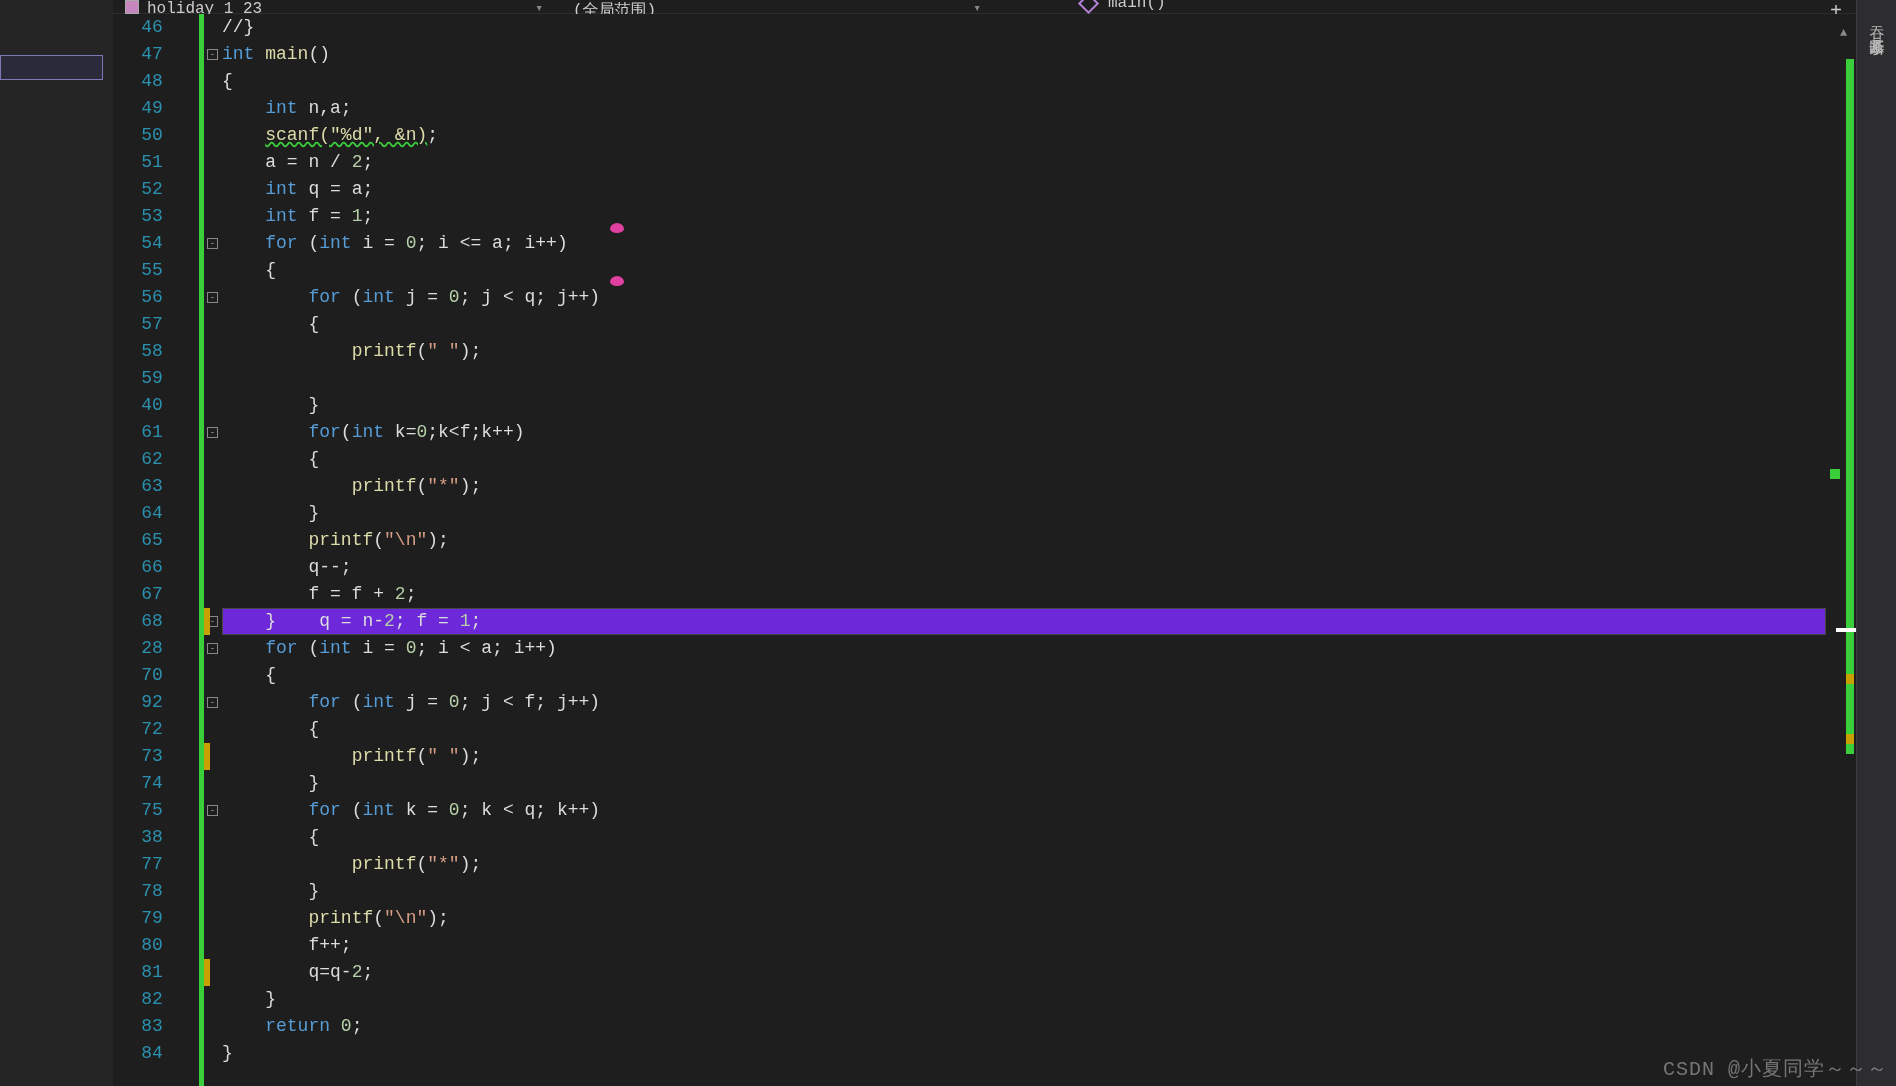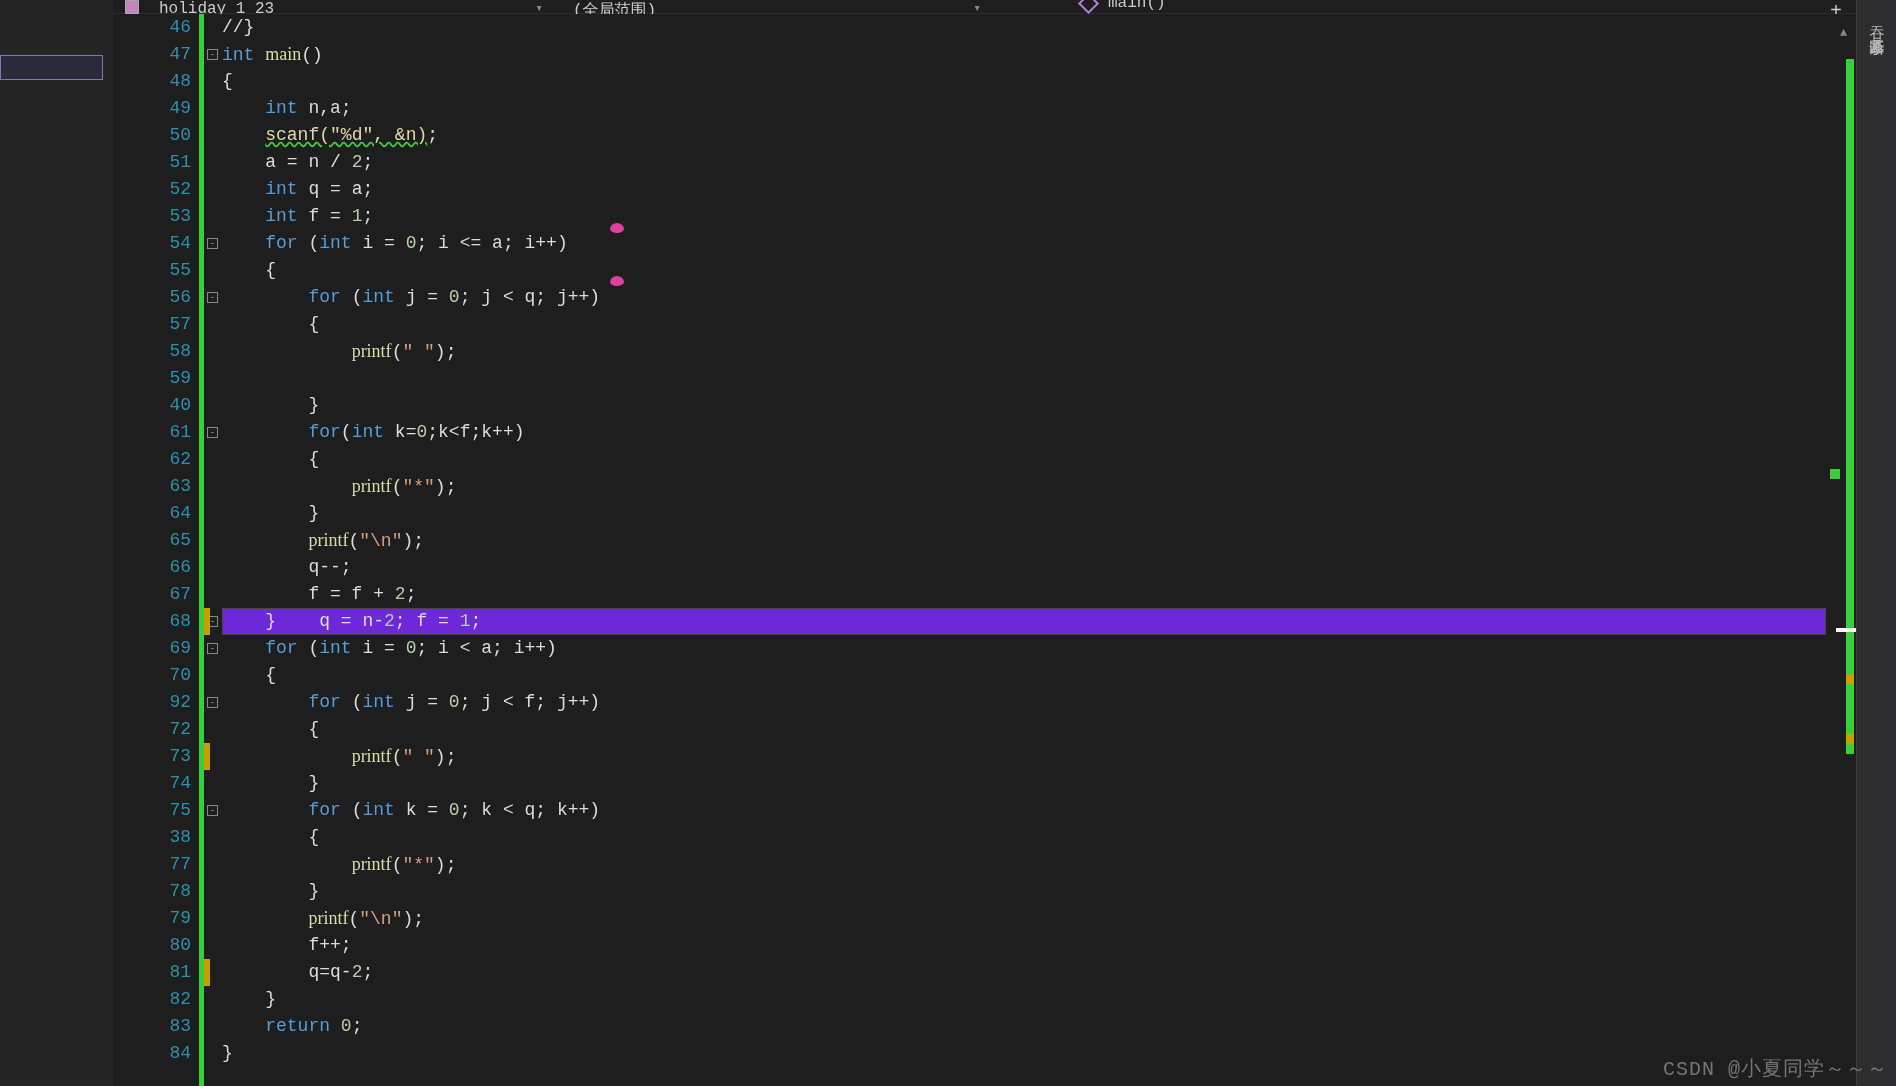--- a/index.html
+++ b/index.html
@@ -9,21 +9,21 @@
   }
   .left-panel { position:absolute; left:0; top:0; width:113px; height:100%; background:#252526; }
   .selected-box {
     position:absolute; left:0; top:55px; width:103px; height:25px;
     border:1px solid #7a7ab8; background:#2a2a3a;
   }
   .top-bar {
     position:absolute; left:113px; top:0; right:0; height:14px; display:flex;
     background:#1e1e1e; border-bottom:1px solid #2d2d2d; font-size:16px; color:#cccccc;
   }
-  .tb-left { display:flex; align-items:flex-start; width:440px; padding-left:12px; gap:20px;text-align:right; }
+  .tb-left { display:flex; align-items:flex-start; width:440px; padding-left:12px; gap:8px;text-align:right; }
   .tb-center { display:flex; align-items:flex-start; width:438px; padding-left:20px; }
   .tb-right { position:absolute; left:968px; top:-6px; display:flex; align-items:center; gap:8px; }
   .tb-dd { color:#888; font-size:13px; margin-left:auto; padding-right:10px; }
   .file-icon { width:14px; height:14px; background:#c586c0; display:inline-block; margin-top:0; border:1px solid #aaa; }
   .func-icon {
     width:15px; height:15px; border:2px solid #b180d7; display:inline-block;
     transform:rotate(45deg); margin-right:4px;
   }
   .plus-icon {
     position:absolute; right:50px; top:0; width:20px; height:14px; color:#cccccc;
@@ -33,39 +33,39 @@
     position:absolute; right:0; top:0; width:40px; height:100%;
     background:#2d2d30; border-left:1px solid #3e3e3e; color:#bbb; font-size:15px;
     display:flex; flex-direction:column; align-items:center; padding-top:10px; gap:6px;
   }
   .rtool { writing-mode:vertical-rl; padding:4px 2px; cursor:pointer; font-family:sans-serif; }
   .editor-area {
     position:absolute; left:113px; top:14px; right:40px; bottom:0; background:#1e1e1e;
   }
   .gutter {
     position:absolute; left:0; top:0; width:86px; height:100%;
-    text-align:right; color:#2b91af; font-size:18px; line-height:27px; padding-right:8px;
+    text-align:center; color:#2b91af; font-size:18px; line-height:27px; padding-right:8px;
   }
   .changebar { position:absolute; left:86px; top:0; width:5px; height:100%; background:#3bce3b; }
   .foldcol { position:absolute; left:91px; top:0; width:18px; height:100%; }
   .fold {
     position:absolute; left:3px; width:11px; height:11px; border:1px solid #888;
     color:#888; font-size:10px; line-height:9px; text-align:center; cursor:pointer;
   }
   .code-area {
     position:absolute; left:109px; top:0; right:30px; height:100%;
     font-size:18px; line-height:27px; white-space:pre; color:#dcdcaa;
   }
   .ln { height:27px; }
   .ln.current { background:#6d28d9; box-shadow:inset 0 0 0 1px #464646; }
   .kw { color:#569cd6; }
   .num, .id { color:#b5cea8; }
   .pl { color:#dcdcdc; }
   .str { color:#d69d85; }
-  .fn { color:#dcdcaa;font-family:Liberation Serif, serif; }
+  .fn { color:#dcdcaa; }
   .sq { text-decoration:underline wavy #3bce3b; }
   .dot { position:absolute; width:14px; height:10px; background:#e040a0; border-radius:50% 50% 50% 50%/60% 60% 40% 40%; }
   .minimap-track {
     position:absolute; right:40px; top:14px; width:20px; bottom:0; background:#1e1e1e;
   }
   .mm-top { position:absolute; top:12px; left:4px; font-size:12px; color:#888; }
   .mm-g { position:absolute; right:2px; width:8px; background:#3bce3b; }
   .mm-y { position:absolute; right:2px; width:8px; height:10px; background:#c8a000; }
   .mm-cursor { position:absolute; left:0px; width:20px; height:4px; background:#ffffff; }
   .mm-gdot { position:absolute; left:-6px; width:10px; height:10px; background:#3bce3b; }
@@ -122,21 +122,21 @@
       <div>59</div>
       <div>40</div>
       <div>61</div>
       <div>62</div>
       <div>63</div>
       <div>64</div>
       <div>65</div>
       <div>66</div>
       <div>67</div>
       <div>68</div>
-      <div>69</div>
+      <div>28</div>
       <div>70</div>
       <div>92</div>
       <div>72</div>
       <div>73</div>
       <div>74</div>
       <div>75</div>
       <div>38</div>
       <div>77</div>
       <div>78</div>
       <div>79</div>

